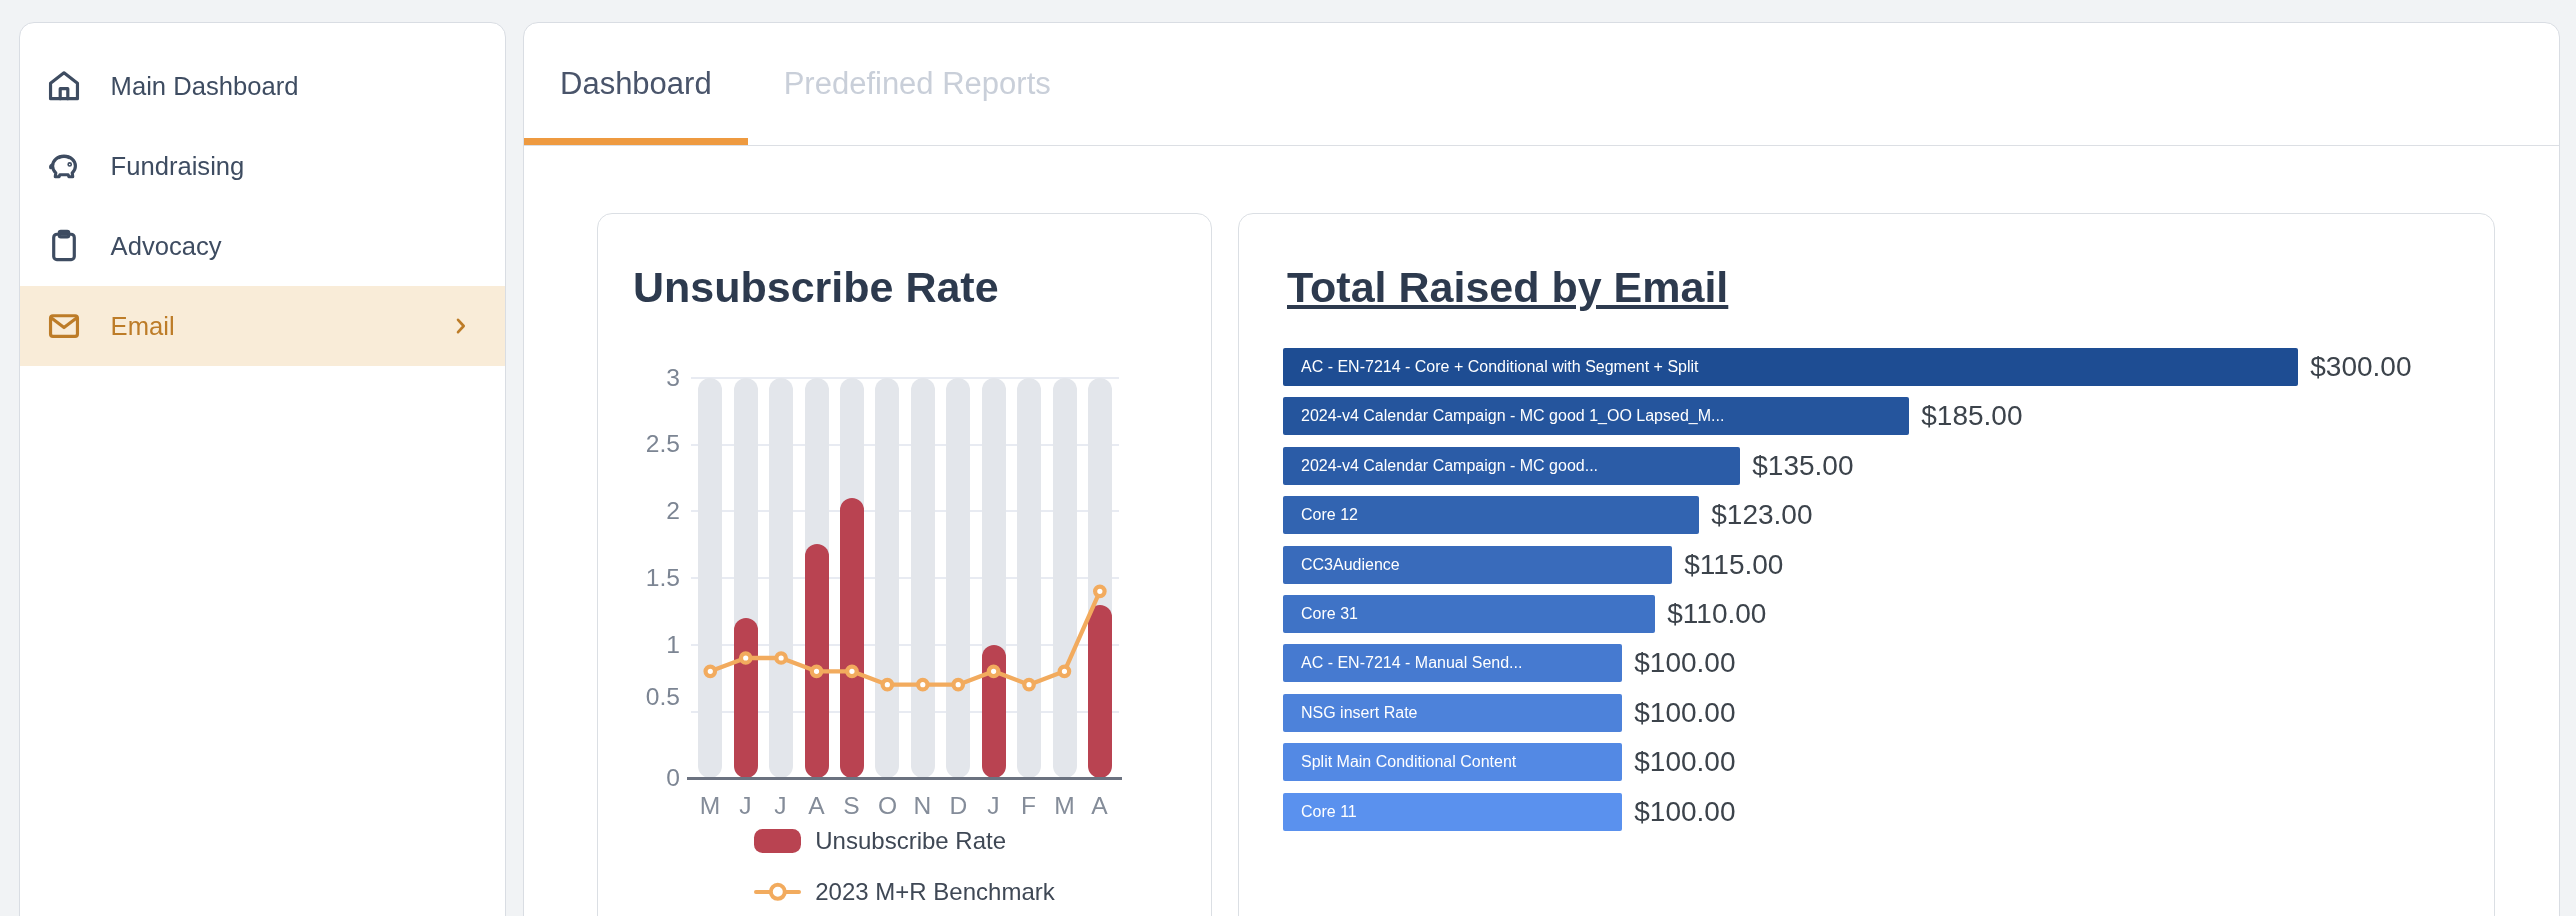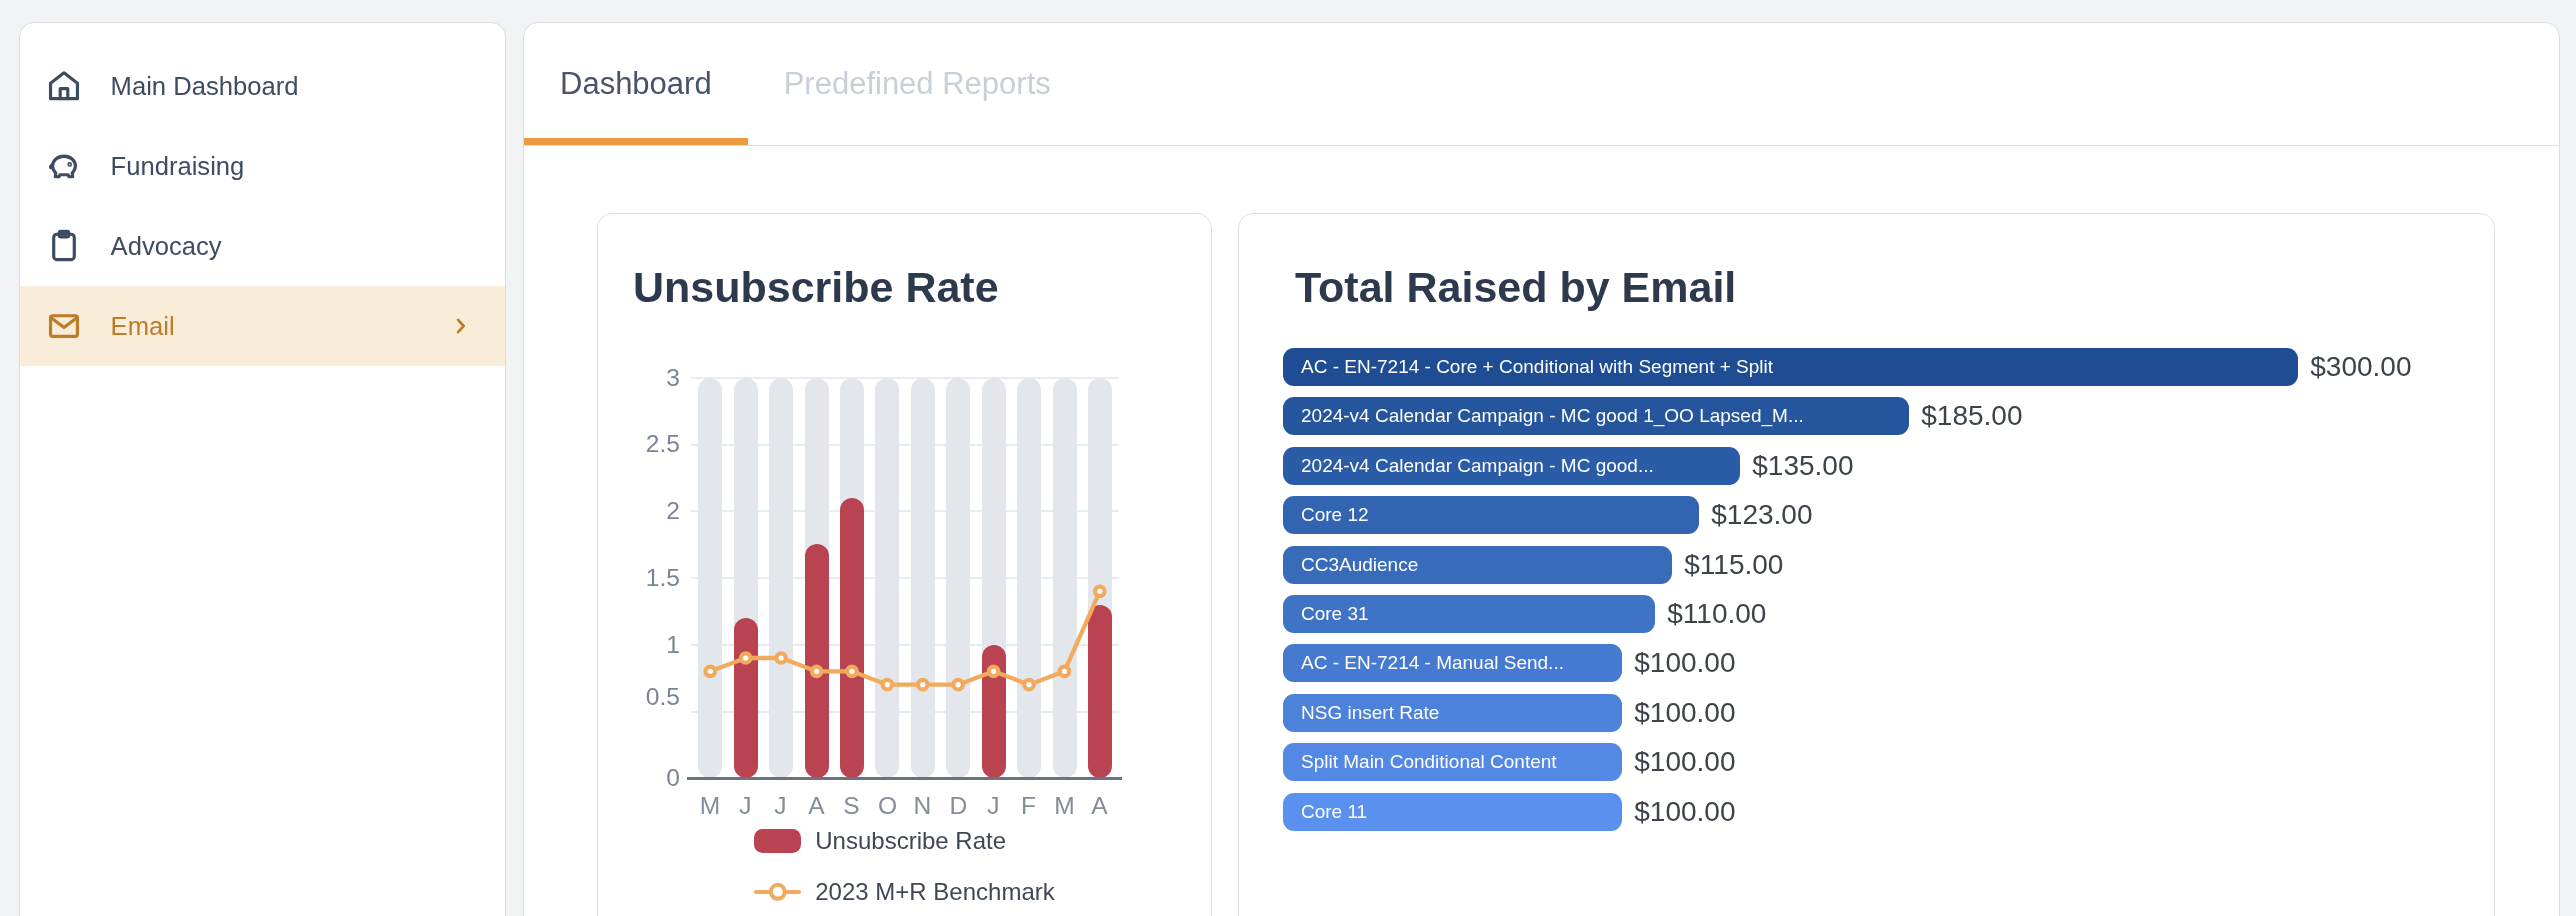--- a/index.html
+++ b/index.html
@@ -32,21 +32,21 @@
   .tab.active::after{content:"";position:absolute;left:0;right:0;bottom:0;height:6.6px;
        background:#ee9a40;}
 
   
   .card{position:absolute;top:190px;background:#fff;border:1.9px solid #dbdfe4;
         border-radius:15px;box-sizing:border-box;}
   .card.left{left:73px;width:615px;height:795px;}
   .card.right{left:714px;width:1257px;height:795px;}
   .card-title{position:absolute;top:49px;font-size:43px;font-weight:700;color:#2d3a4e;}
   .card.left .card-title{left:35px;}
-  .card.right .card-title{left:56px;}
+  .card.right .card-title{left:48px;text-decoration:underline;}
 
   
   .plot{position:absolute;left:93px;top:164px;width:428px;height:400px;}
   .gridline{position:absolute;left:0;width:428px;height:1.9px;background:#e8ebf2;}
   .track{position:absolute;bottom:0;width:24px;height:400px;background:#e3e6eb;border-radius:12.3px;}
   .vbar{position:absolute;bottom:0;width:24px;background:#b94351;border-radius:12.3px;}
   .baseline{position:absolute;left:-3.8px;bottom:-1.9px;width:435px;height:2.8px;background:#6b7280;}
   .ylab{position:absolute;right:439px;width:76px;text-align:right;font-size:24.6px;
         color:#7c8593;line-height:24.6px;}
   .xlab{position:absolute;top:414px;width:35px;text-align:center;font-size:24.6px;color:#848c99;}
@@ -58,21 +58,21 @@
   .leg-swatch{width:47px;height:24.6px;border-radius:8.5px;background:#b94351;}
   .leg-line{position:relative;width:47px;height:24.6px;}
   .leg-line .seg{position:absolute;left:0;right:0;top:10.4px;height:4.3px;background:#f2ab5e;border-radius:1.9px;}
   .leg-line .ring{position:absolute;left:50%;top:50%;width:10.4px;height:10.4px;background:#fff;
         border:4.3px solid #f2ab5e;border-radius:50%;transform:translate(-50%,-50%);}
   .leg-label{font-size:24px;color:#3f4855;}
 
   
   .hbars{position:absolute;left:44px;top:134px;right:28px;}
   .hrow{display:flex;align-items:center;height:38px;margin-bottom:11.4px;}
-  .hbar{height:38px;border-radius:11px;color:#fff;font-size:19px;line-height:38px;
+  .hbar{height:38px;border-radius:2px;color:#fff;font-size:16px;line-height:38px;
         padding-left:18px;box-sizing:border-box;white-space:nowrap;overflow:hidden;cursor:pointer;}
   .hval{margin-left:12.3px;font-size:28px;color:#3c434b;white-space:nowrap;}
 </style>
 </head>
 <body>
 
 <div id="app">
 
   <div class="sidebar">
     <div class="nav" id="nav">

